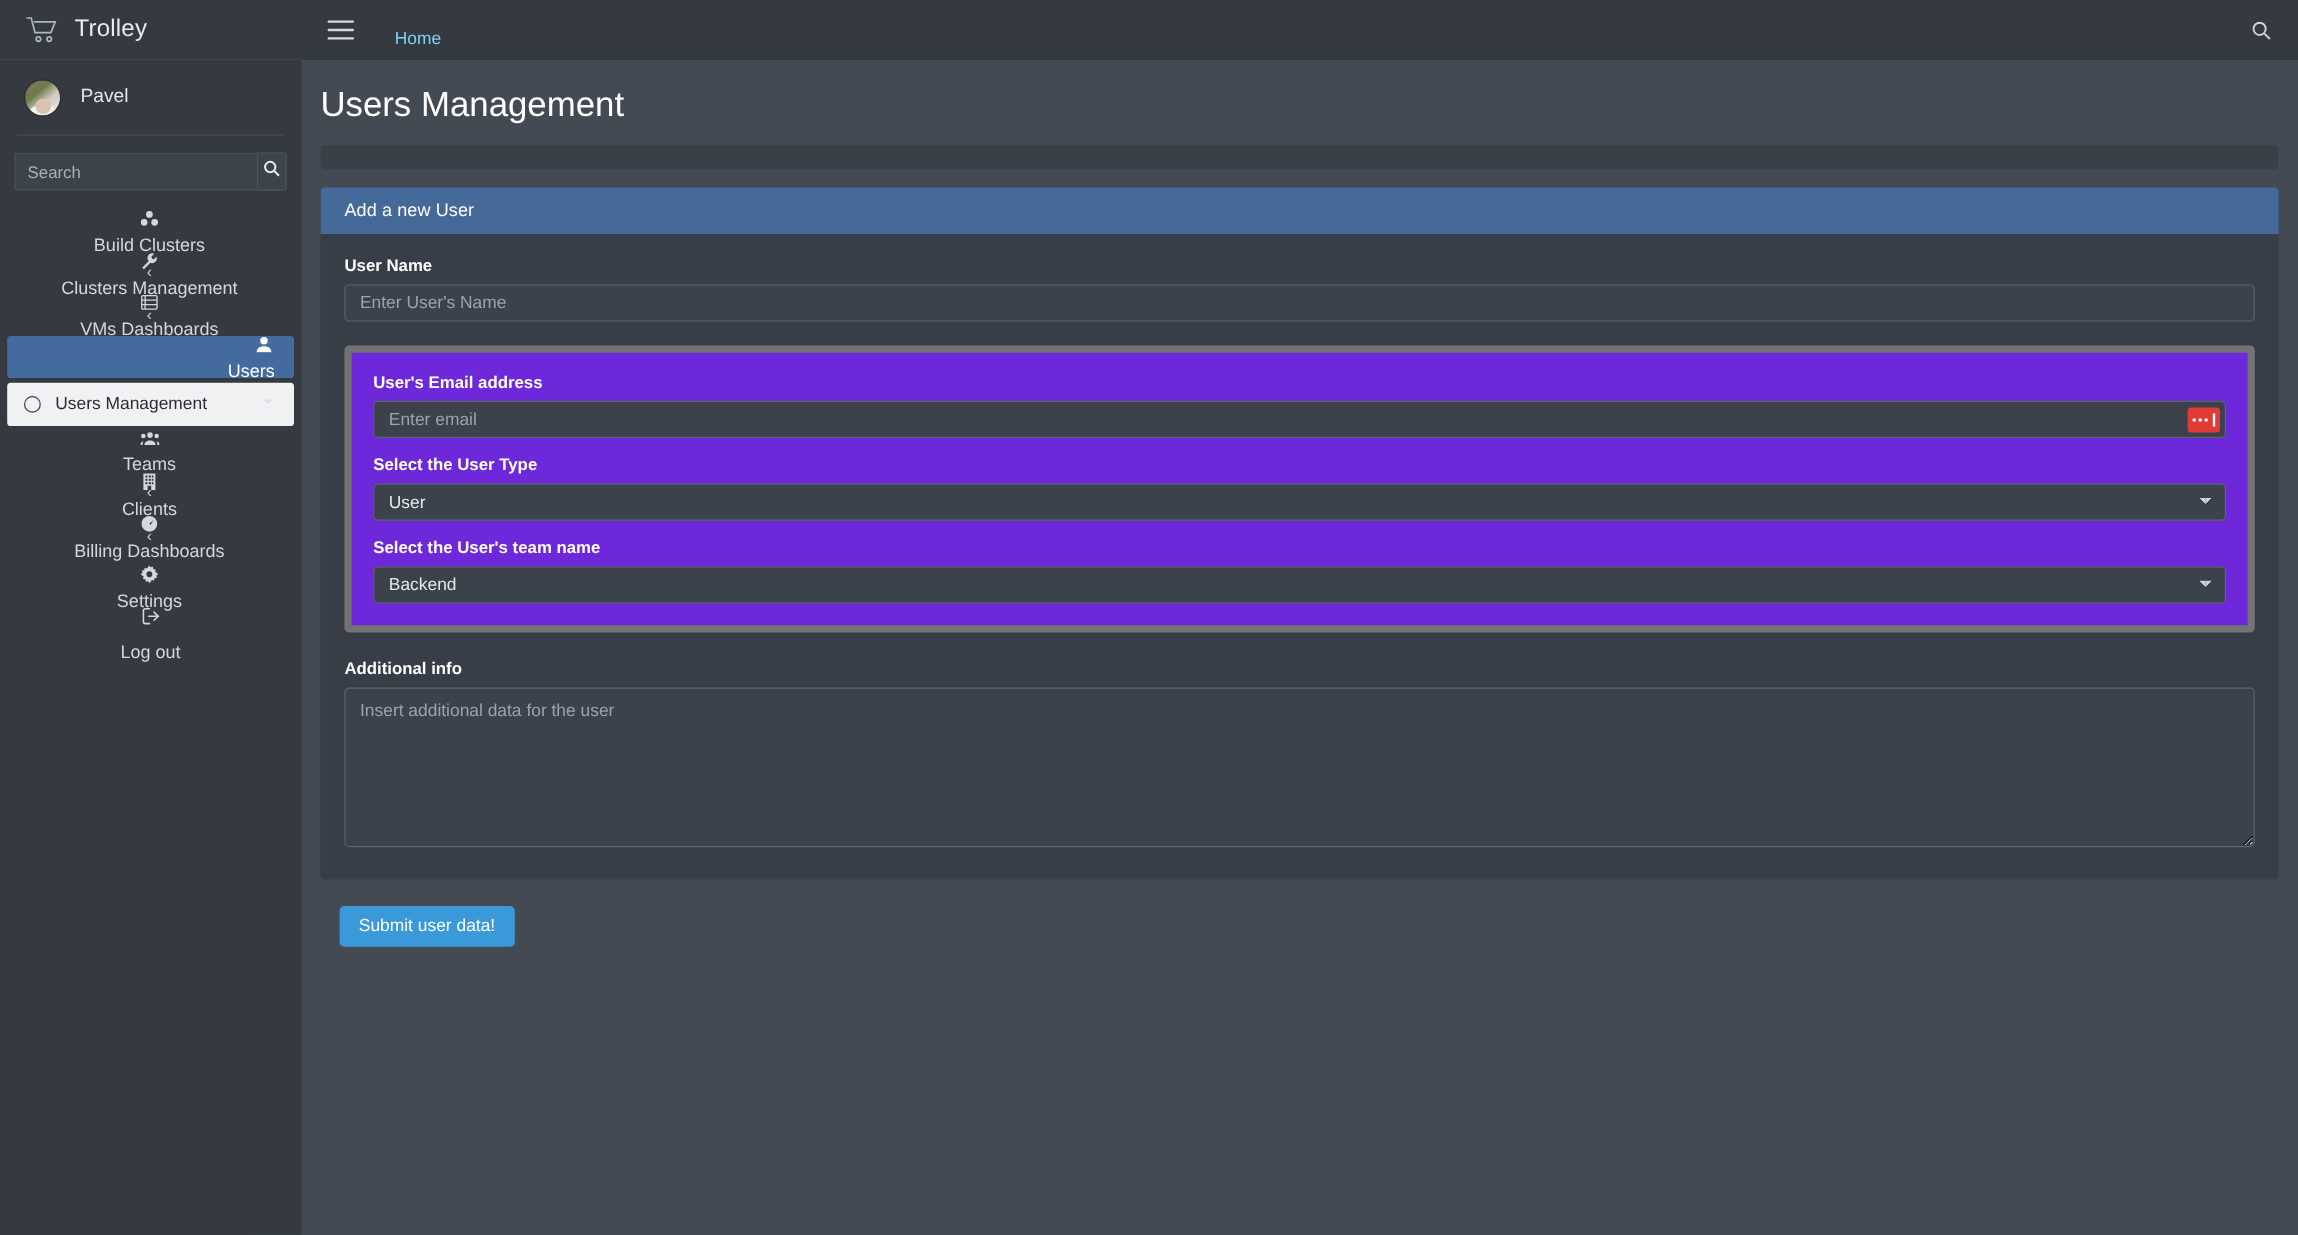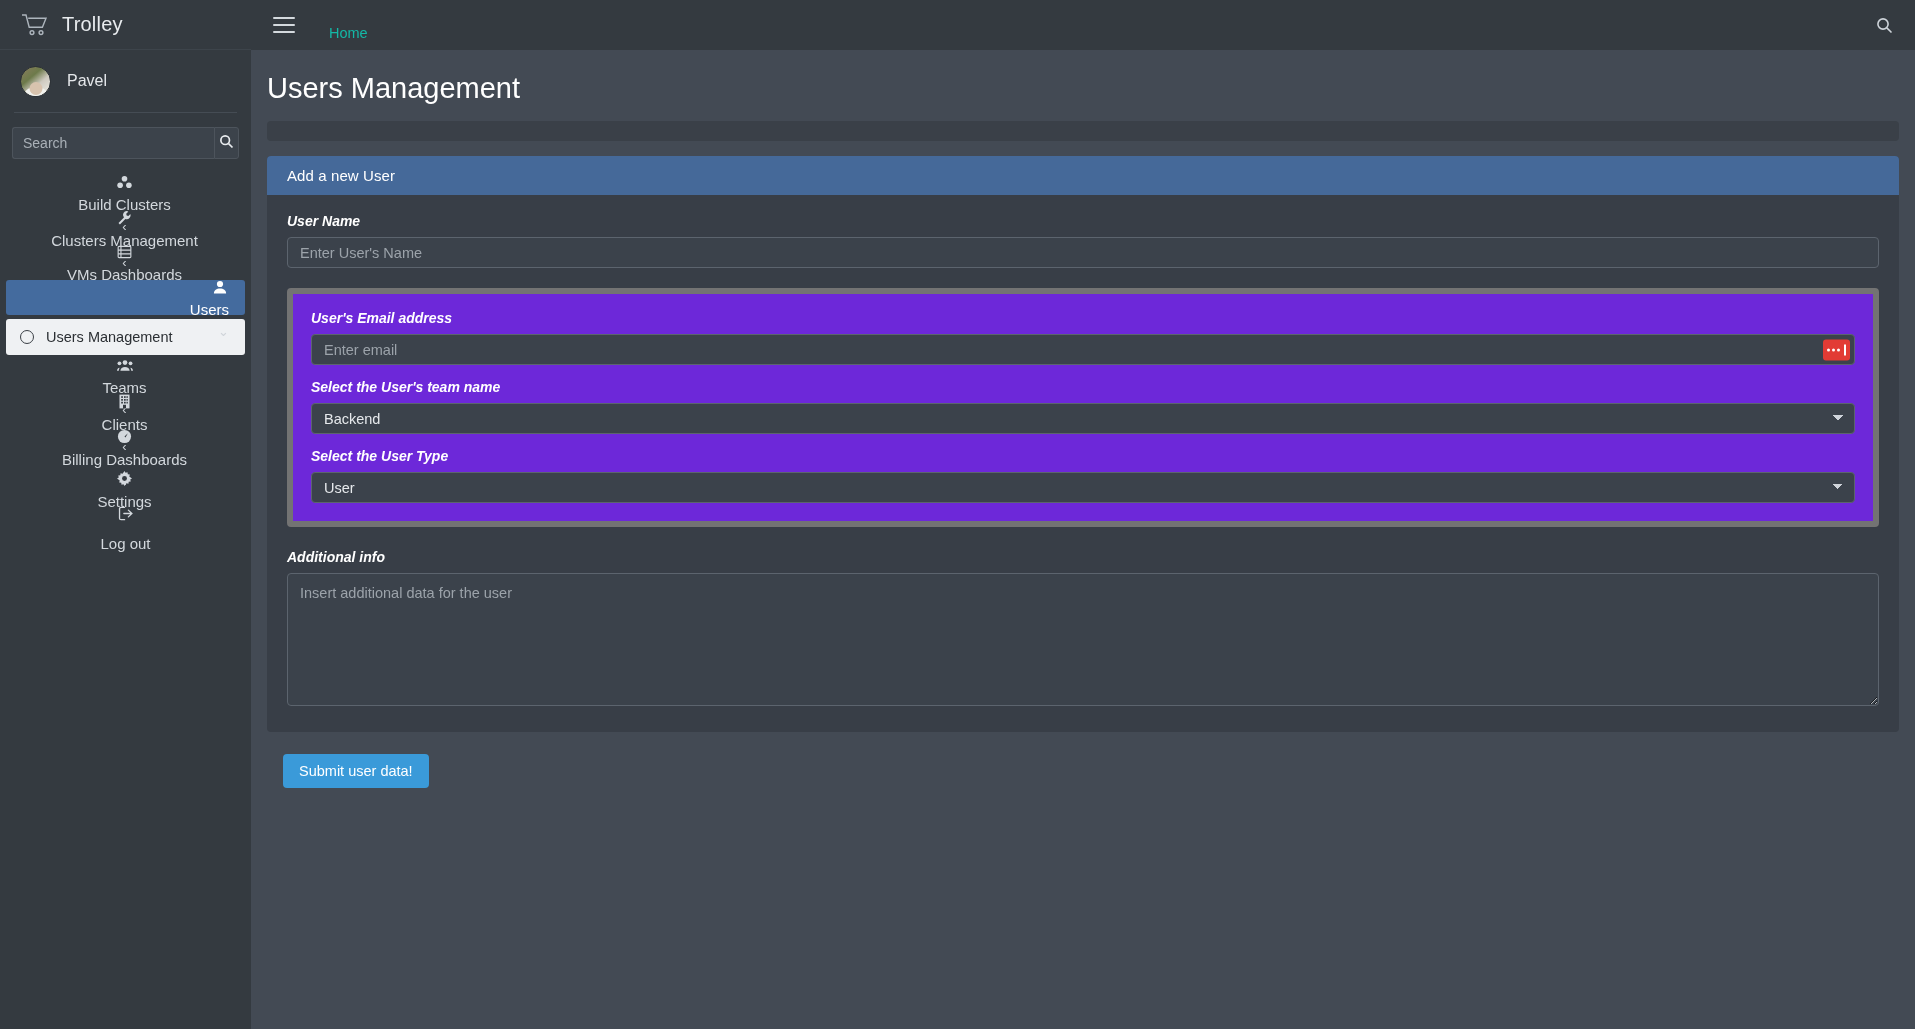--- a/index.html
+++ b/index.html
@@ -187,21 +187,21 @@
     padding: 0 22px 0 22px;
     flex: none;
   }
   .hamburger {
     width: 22px; height: 16px;
     display: flex; flex-direction: column; justify-content: space-between;
     cursor: pointer;
   }
   .hamburger span { display: block; height: 2px; background: #d4d9de; border-radius: 1px; }
   .topbar-link {
-    color: #14b8a6;
+    color: #7dd3fc;
     font-size: 14.5px;
     margin-left: 34px;
     cursor: pointer;
     margin-top: 16px;
   }
   .topbar-spacer { flex: 1; }
   .topbar-search { color: #ced4da; cursor: pointer; display: flex; align-items: center; }
 
   .page-title {
     color: #ffffff;
@@ -233,21 +233,20 @@
     letter-spacing: .1px;
   }
   .card-body { padding: 18px 20px 22px 20px; }
 
   .form-label {
     color: #ffffff;
     font-size: 14px;
     font-weight: bold;
     display: block;
     margin-bottom: 8px;
-    font-style: italic;
   }
   .form-control {
     width: 100%;
     height: 31px;
     background: #3b424b;
     border: 1px solid #5c646e;
     border-radius: 4px;
     color: #e6e9ec;
     font-size: 14.5px;
     padding: 0 12px;
@@ -532,33 +531,33 @@
                 <span class="lp-badge">
                   <i></i>
                     <i></i>
                     <i></i>
                     <span class="bar"></span>
                 </span>
               </div>
             </div>
 
             <div class="field">
+              <label class="form-label">Select the User Type</label>
+              <select class="form-control">
+                <option>User</option>
+              </select>
+            </div>
+
+            <div class="field">
               <label class="form-label">Select the User's team name</label>
               <select class="form-control">
                 <option>Backend</option>
               </select>
             </div>
 
-            <div class="field">
-              <label class="form-label">Select the User Type</label>
-              <select class="form-control">
-                <option>User</option>
-              </select>
-            </div>
-
           </div>
 
           <div class="textarea-field">
             <label class="form-label">Additional info</label>
             <textarea class="form-control" placeholder="Insert additional data for the user" style=""></textarea>
           </div>
 
         </div>
       </div>
 

